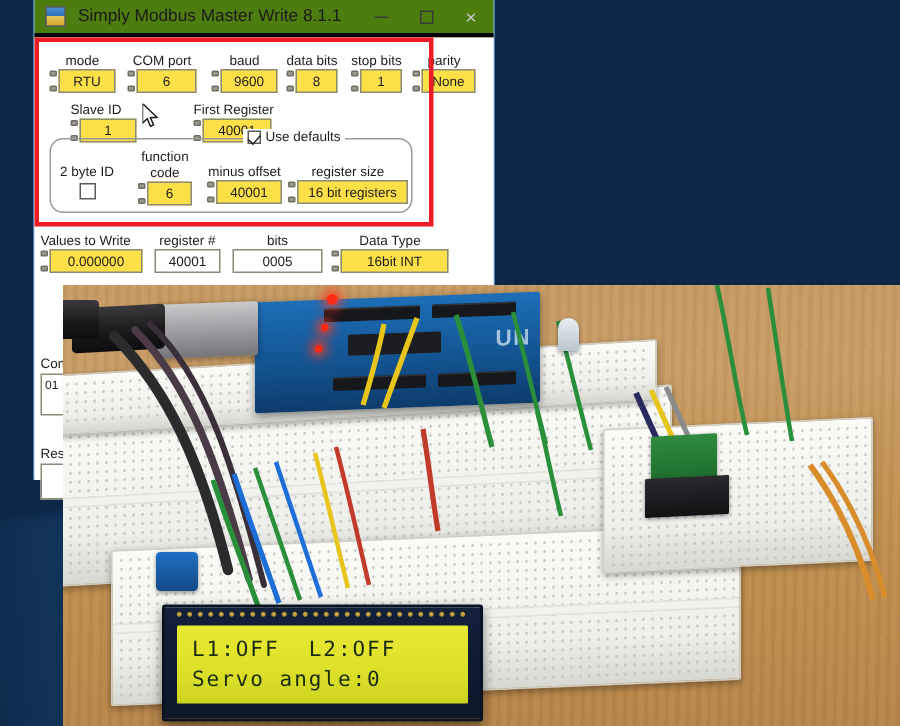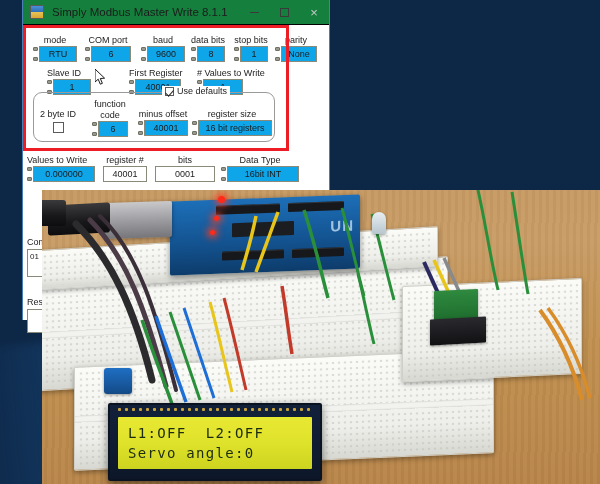--- a/index.html
+++ b/index.html
@@ -68,22 +68,22 @@
     position: absolute;
     left: 22px; top: 0px;
     width: 308px; height: 320px;
     background: #ffffff;
     border: 1px solid #4a7fb5;
     border-top: none;
   }
   #titlebar {
     position: relative;
     height: 25px;
-    background: #15803d;
-    border-bottom: 1px solid #000000;
+    background: #4d7c0f;
+    border-bottom: 3px solid #000000;
     display: flex; align-items: center;
   }
   #app-icon {
     width: 14px; height: 14px;
     margin-left: 7px; margin-right: 8px;
     background: linear-gradient(180deg, #4a90d9 0%, #2f6fb5 48%, #e8c45a 49%, #d9a72f 100%);
     border: 1px solid #5a5a5a;
     flex: none;
   }
   #app-title {
@@ -126,21 +126,21 @@
     display: flex; flex-direction: column;
     justify-content: space-between;
     padding: 1px 0;
   }
   .spin i {
     display: block; width: 5px; height: 4px;
     background: #9a9a8c; border: 1px solid #6f6f66;
     border-radius: 1px;
   }
   .fld-box {
-    background: #0ea5e9;
+    background: #fde047;
     border: 1px solid #8a8a7a;
     font-size: 9px; color: #1c1c1c;
     line-height: 12px;
     padding: 1px 3px;
     text-align: center;
     white-space: nowrap;
     min-height: 14px;
     display: flex; align-items: center; justify-content: center;
   }
   .fld-box.white { background: #ffffff; }
@@ -414,30 +414,20 @@
         <div class="fld-label">First Register</div>
         <div class="fld-row">
           <div class="spin">
               <i></i>
               <i></i>
             </div>
           <div class="fld-box" style="width:46px;">40001</div>
         </div>
       </div>
 
-      <div class="fld-group" style="left:174px;top:43px;">
-        <div class="fld-label"># Values to Write</div>
-        <div class="fld-row">
-          <div class="spin">
-              <i></i>
-              <i></i>
-            </div>
-          <div class="fld-box" style="width:40px;">1</div>
-        </div>
-      </div>
 
       <div id="defaults-group">
         <div id="defaults-legend">
           <span class="chk checked"></span>
           <span>Use defaults</span>
         </div>
 
         <div class="fld-group" style="left:6px;top:16px;">
           <div class="fld-label">2 byte ID</div>
           <div style="display:flex;justify-content:center;padding-top:2px;">
@@ -491,21 +481,21 @@
                 </div>
               <div class="fld-box" style="width:62px;">0.000000</div>
             </div>
           </div>
           <div style="text-align:center;">
             <div class="fld-label">register #</div>
             <div class="fld-box white" style="width:44px;">40001</div>
           </div>
           <div style="text-align:center;">
             <div class="fld-label">bits</div>
-            <div class="fld-box white" style="width:60px;">0001</div>
+            <div class="fld-box white" style="width:60px;">0005</div>
           </div>
         </div>
       </div>
 
       <div class="fld-group" style="left:198px;top:130px;">
         <div class="fld-label">Data Type</div>
         <div class="fld-row">
           <div class="spin">
               <i></i>
               <i></i>

